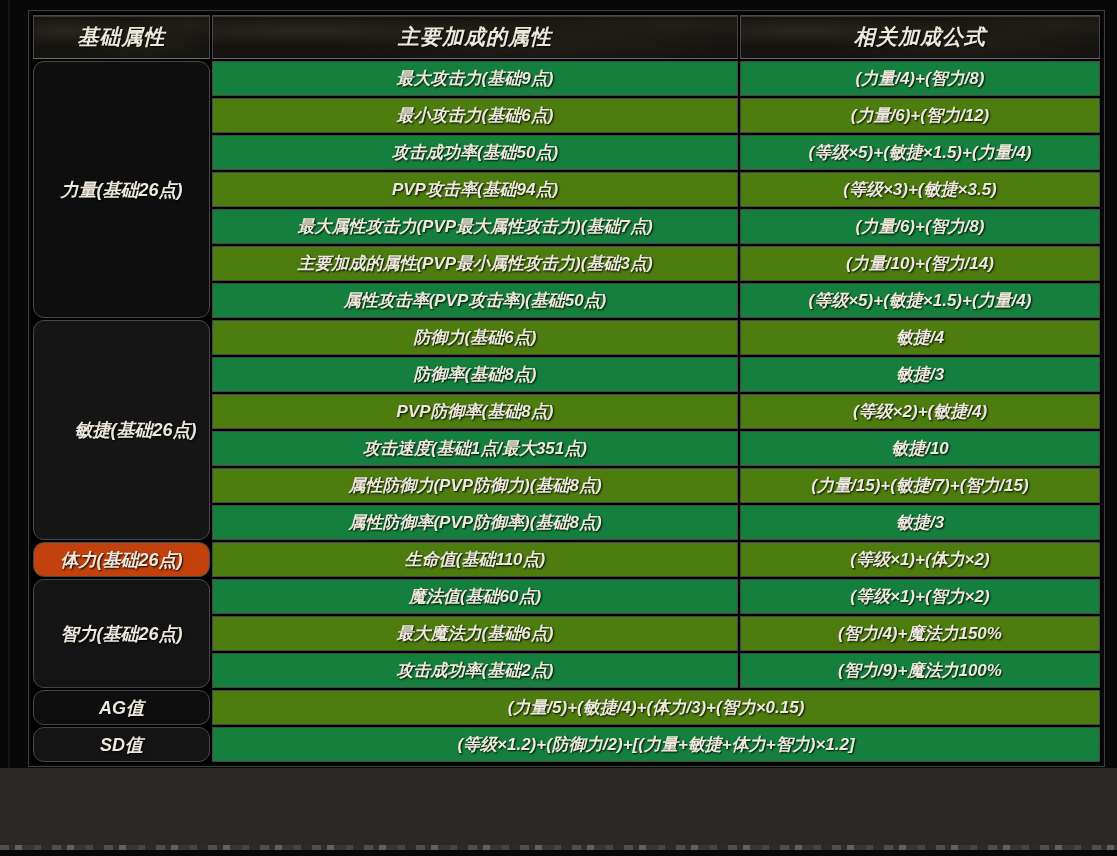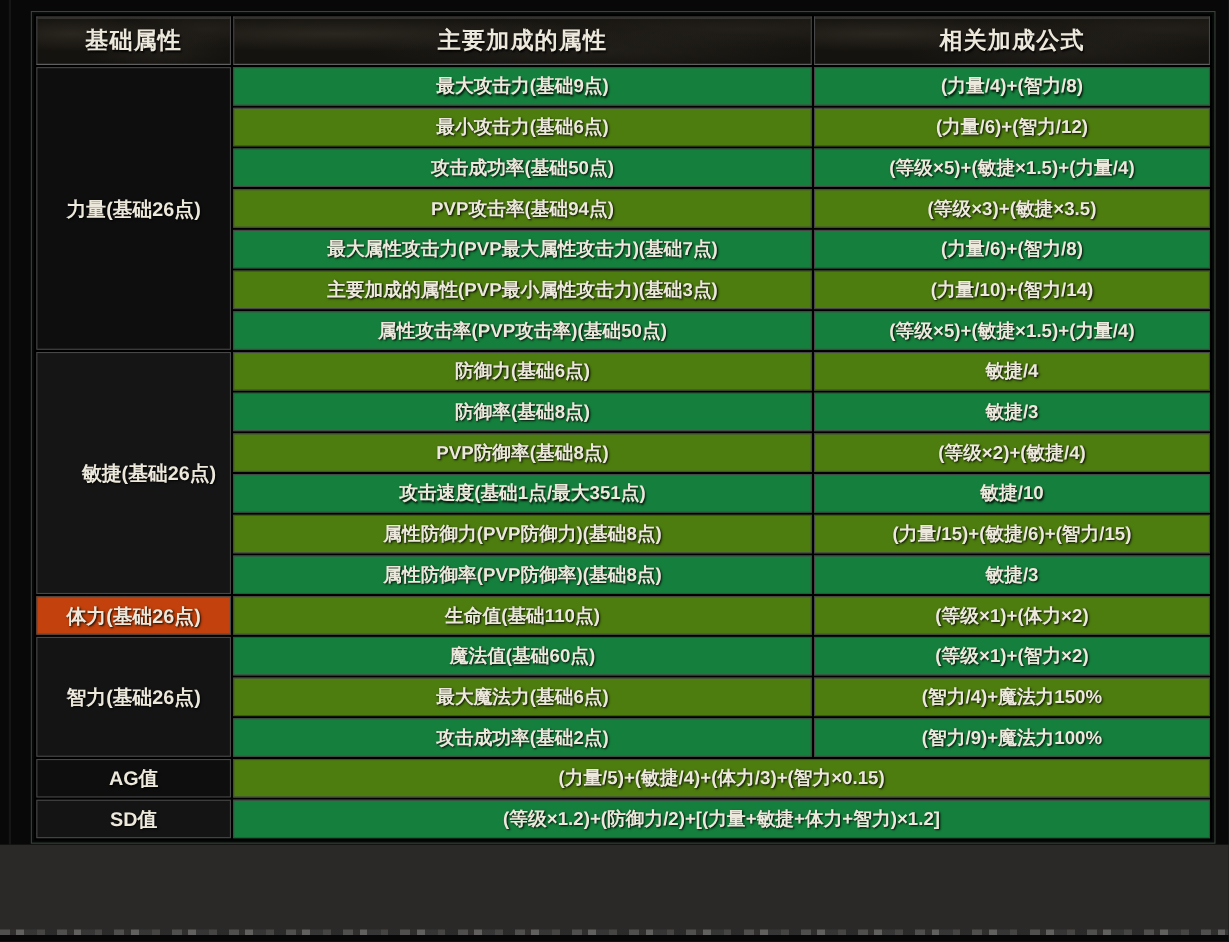--- a/index.html
+++ b/index.html
@@ -6,20 +6,21 @@
   body{
     width:1117px;height:856px;
     background:#2b2928;
     font-family:"Liberation Sans","DejaVu Sans",sans-serif;
     overflow:hidden;
     position:relative;
   }
   .panel-top{
     position:absolute;left:0;top:0;width:1117px;height:768px;
     background:#080808;
+    font-style:italic;
   }
   .panel-top::before{
     content:"";position:absolute;left:8px;top:0;width:2px;height:100%;
     background:#151515;
   }
   .table-frame{
     position:absolute;left:28px;top:10px;width:1077px;
     border:1px solid #39433b;
     background:#060907;
     padding:2px;
@@ -53,21 +54,21 @@
       radial-gradient(ellipse at 18% 35%, rgba(74,68,58,.40), transparent 42%),
       radial-gradient(ellipse at 62% 70%, rgba(58,54,48,.35), transparent 45%),
       radial-gradient(ellipse at 88% 25%, rgba(66,60,52,.30), transparent 40%),
       #15130f;
     box-shadow:inset 0 1px 0 rgba(255,255,255,.16);
     border-bottom-color:#6a6a6a;
   }
   td{height:33px;font-size:17px;}
   td.row-light{background:#15803d;}
   td.row-dark{background:#4d7c0f;}
-  td.group{font-size:18px;}
+  td.group{font-size:18px;border-radius:11px;}
   td.g0{background:#0e0e0e;}
   td.g1{background:#151515;padding-left:32px;}
   td.g2{background:#c2410c;}
   td.g3{background:#141414;}
   .lower-band{
     position:absolute;left:0;top:768px;width:1117px;height:77px;
     background:#2b2928;
   }
   .noise-line{
     position:absolute;left:0;top:845px;width:1117px;height:5px;
@@ -141,21 +142,21 @@
           <tr>
             <td class="row-dark">PVP防御率(基础8点)</td>
             <td class="row-dark">(等级×2)+(敏捷/4)</td>
           </tr>
           <tr>
             <td class="row-light">攻击速度(基础1点/最大351点)</td>
             <td class="row-light">敏捷/10</td>
           </tr>
           <tr>
             <td class="row-dark">属性防御力(PVP防御力)(基础8点)</td>
-            <td class="row-dark">(力量/15)+(敏捷/6)+(智力/15)</td>
+            <td class="row-dark">(力量/15)+(敏捷/7)+(智力/15)</td>
           </tr>
           <tr>
             <td class="row-light">属性防御率(PVP防御率)(基础8点)</td>
             <td class="row-light">敏捷/3</td>
           </tr>
           <tr>
             <td class="group g2" rowspan="1">体力(基础26点)</td>
             <td class="row-dark">生命值(基础110点)</td>
             <td class="row-dark">(等级×1)+(体力×2)</td>
           </tr>

